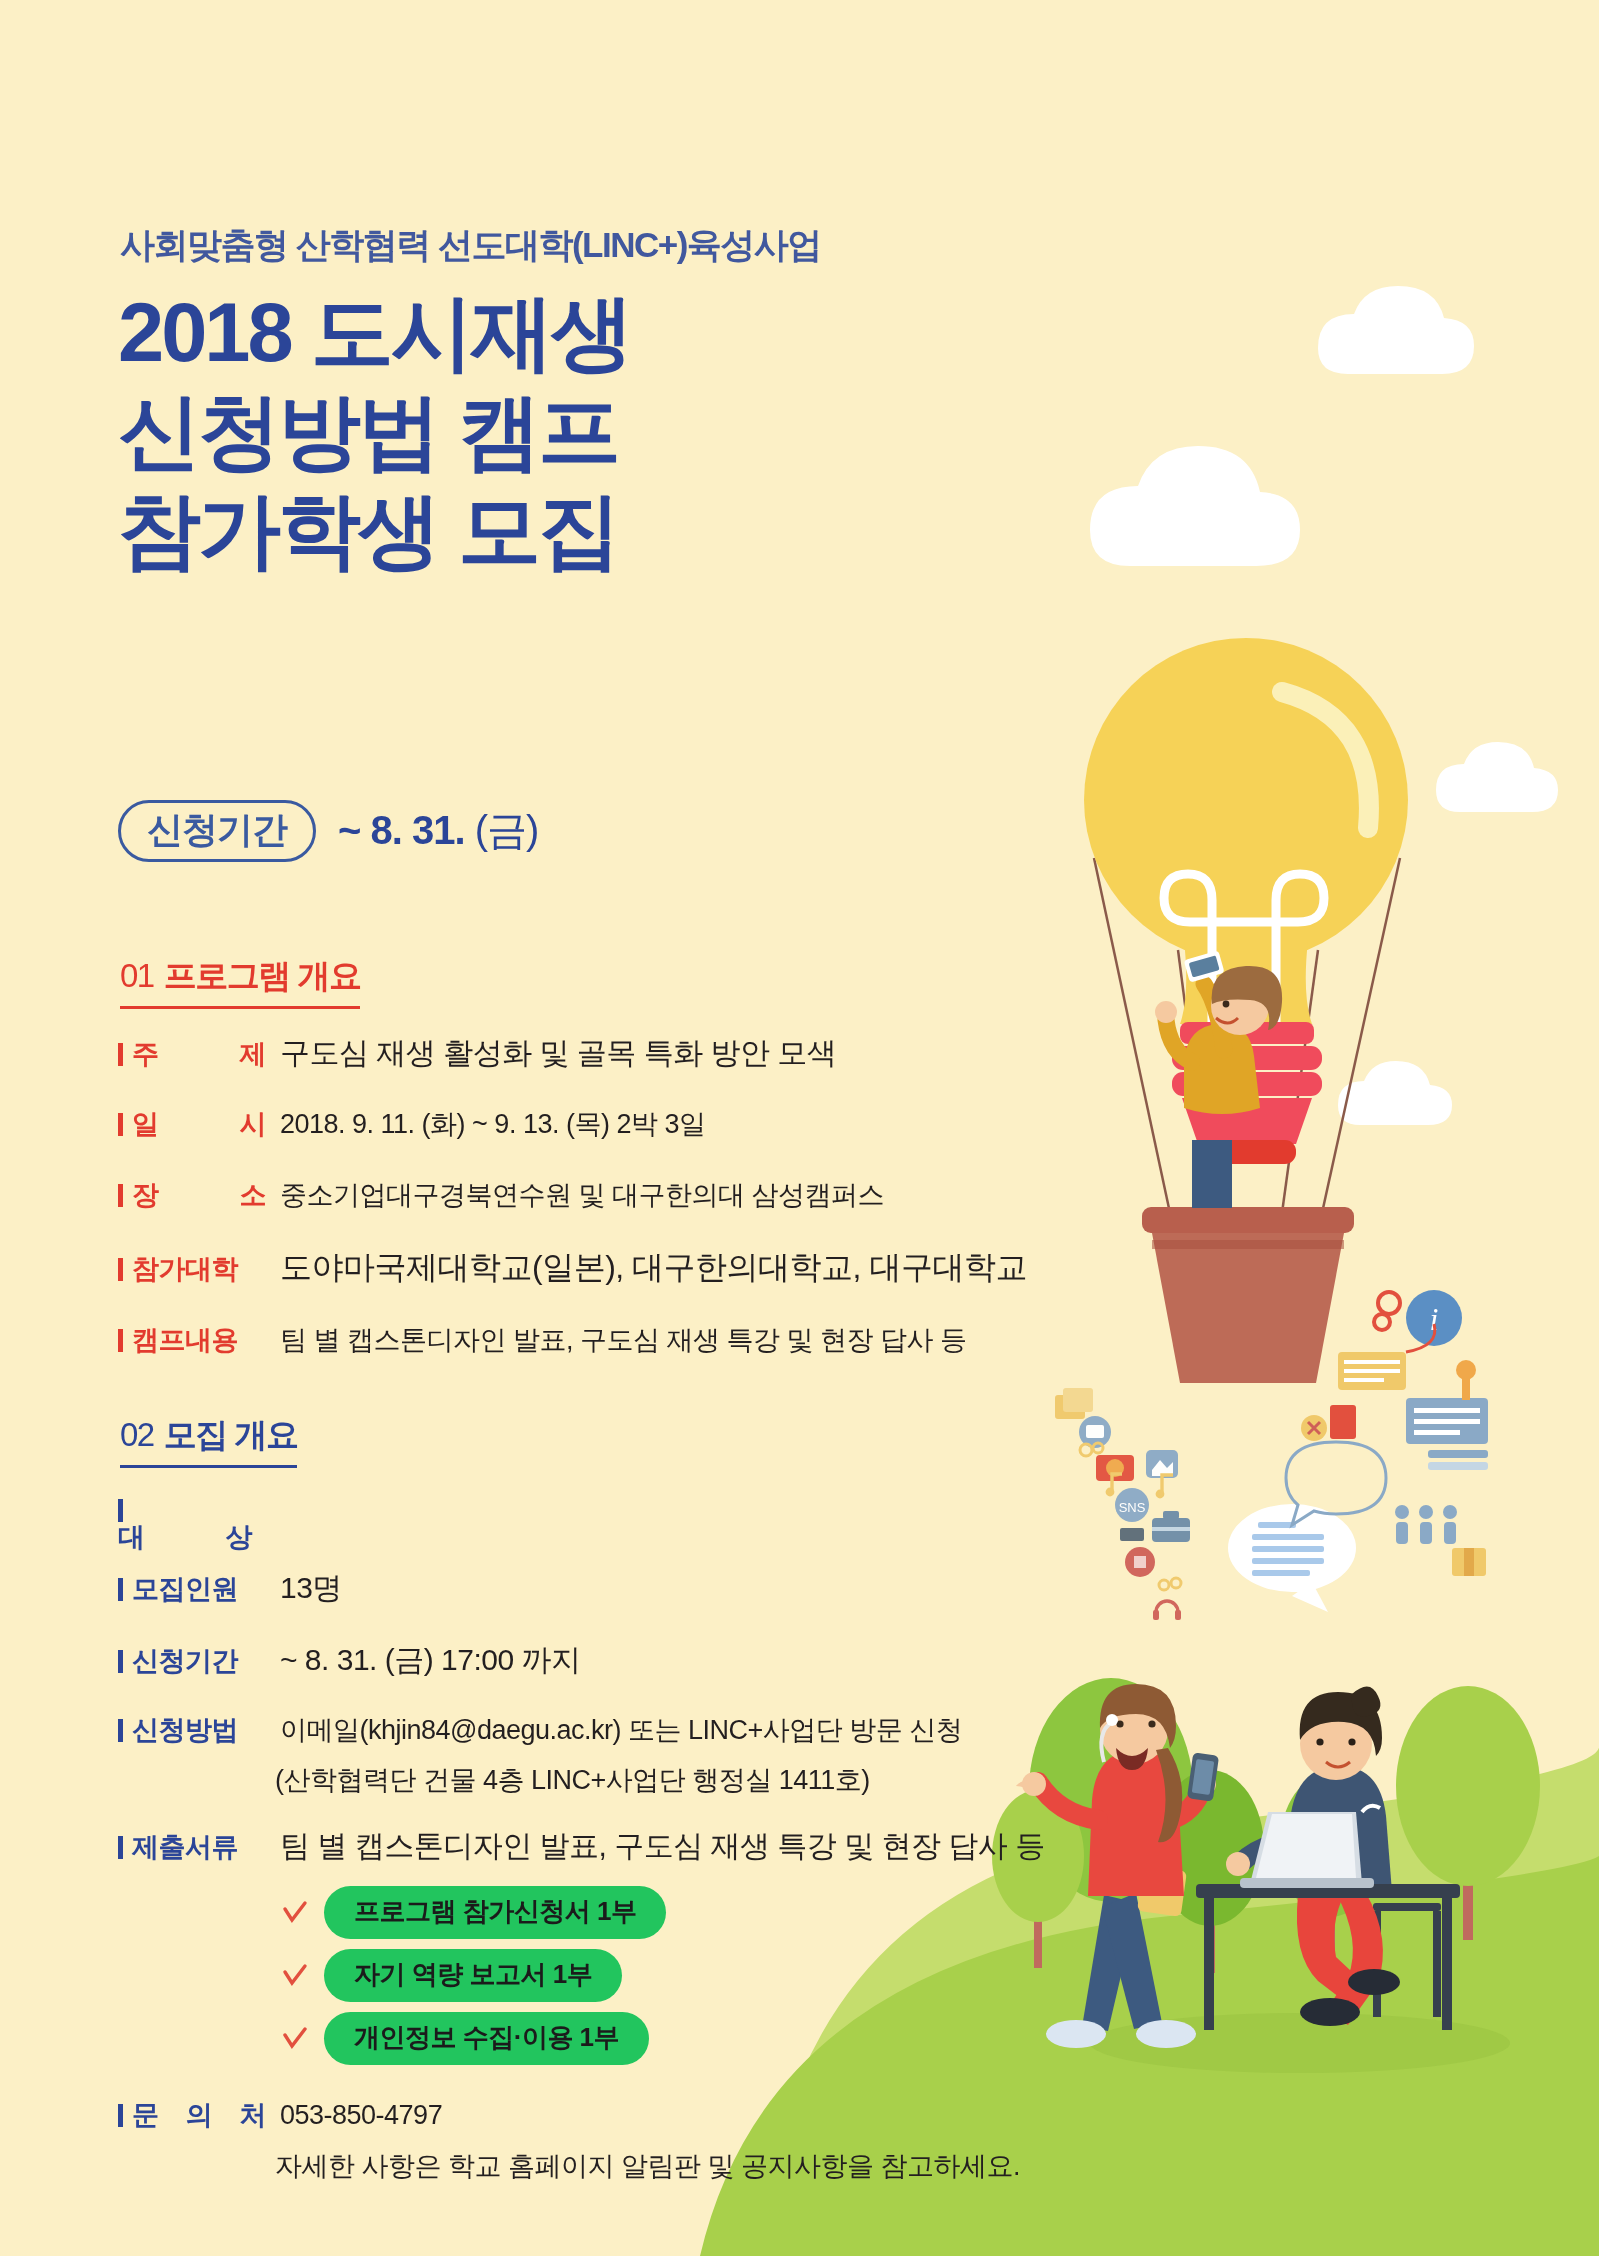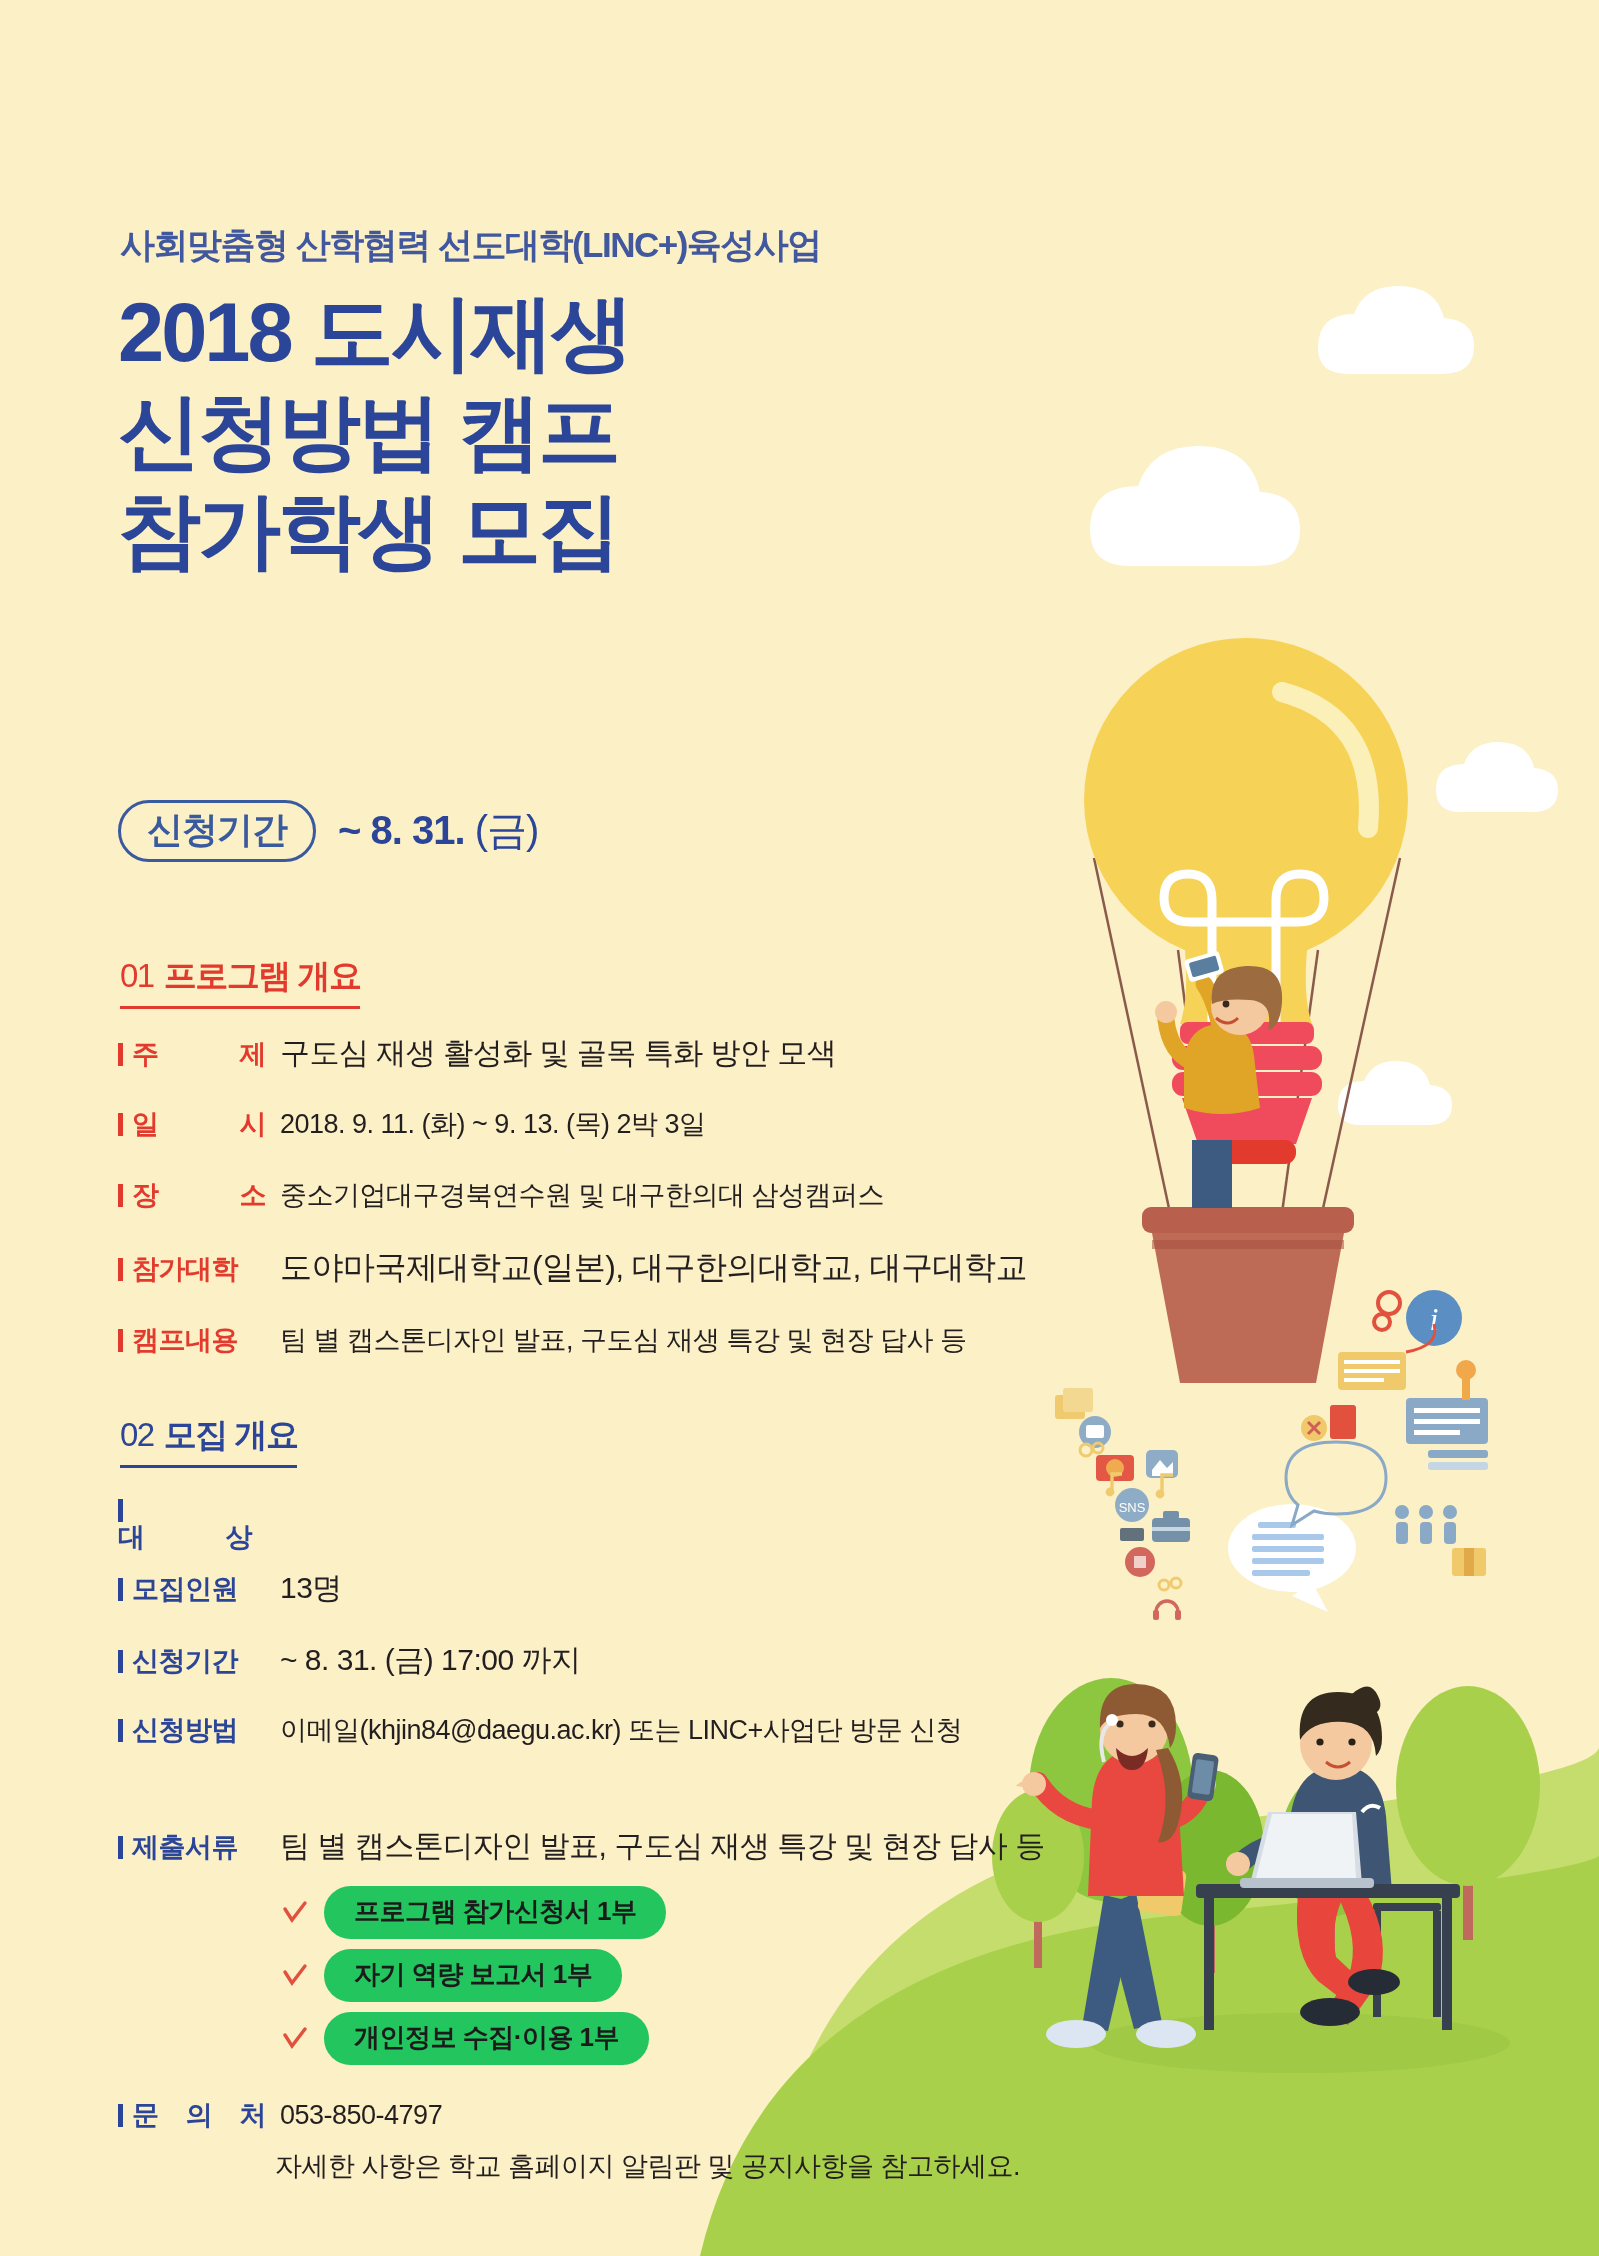--- a/index.html
+++ b/index.html
@@ -472,20 +472,21 @@
     <span class="bar blue"></span>
     <span class="lbl blue">신청기간</span>
     <span class="val big">~ 8. 31. (금) 17:00 까지</span>
   </div>
 
   <div class="row" style="left:118px; top:1712px;">
     <span class="bar blue"></span>
     <span class="lbl blue">신청방법</span>
     <span class="val">이메일(khjin84@daegu.ac.kr) 또는 LINC+사업단 방문 신청</span>
   </div>
+  <div class="val2" style="left:275px; top:1762px;">(산학협력단 건물 4층 LINC+사업단 행정실 1411호)</div>
 
   <div class="row" style="left:118px; top:1826px;">
     <span class="bar blue"></span>
     <span class="lbl blue">제출서류</span>
     <span class="val big">팀 별 캡스톤디자인 발표, 구도심 재생 특강 및 현장 답사 등</span>
   </div>
 
   <div class="chk" style="left:282px; top:1886px;">
     <span class="chk-mark">
       <svg width="26" height="26" viewBox="0 0 26 26">

